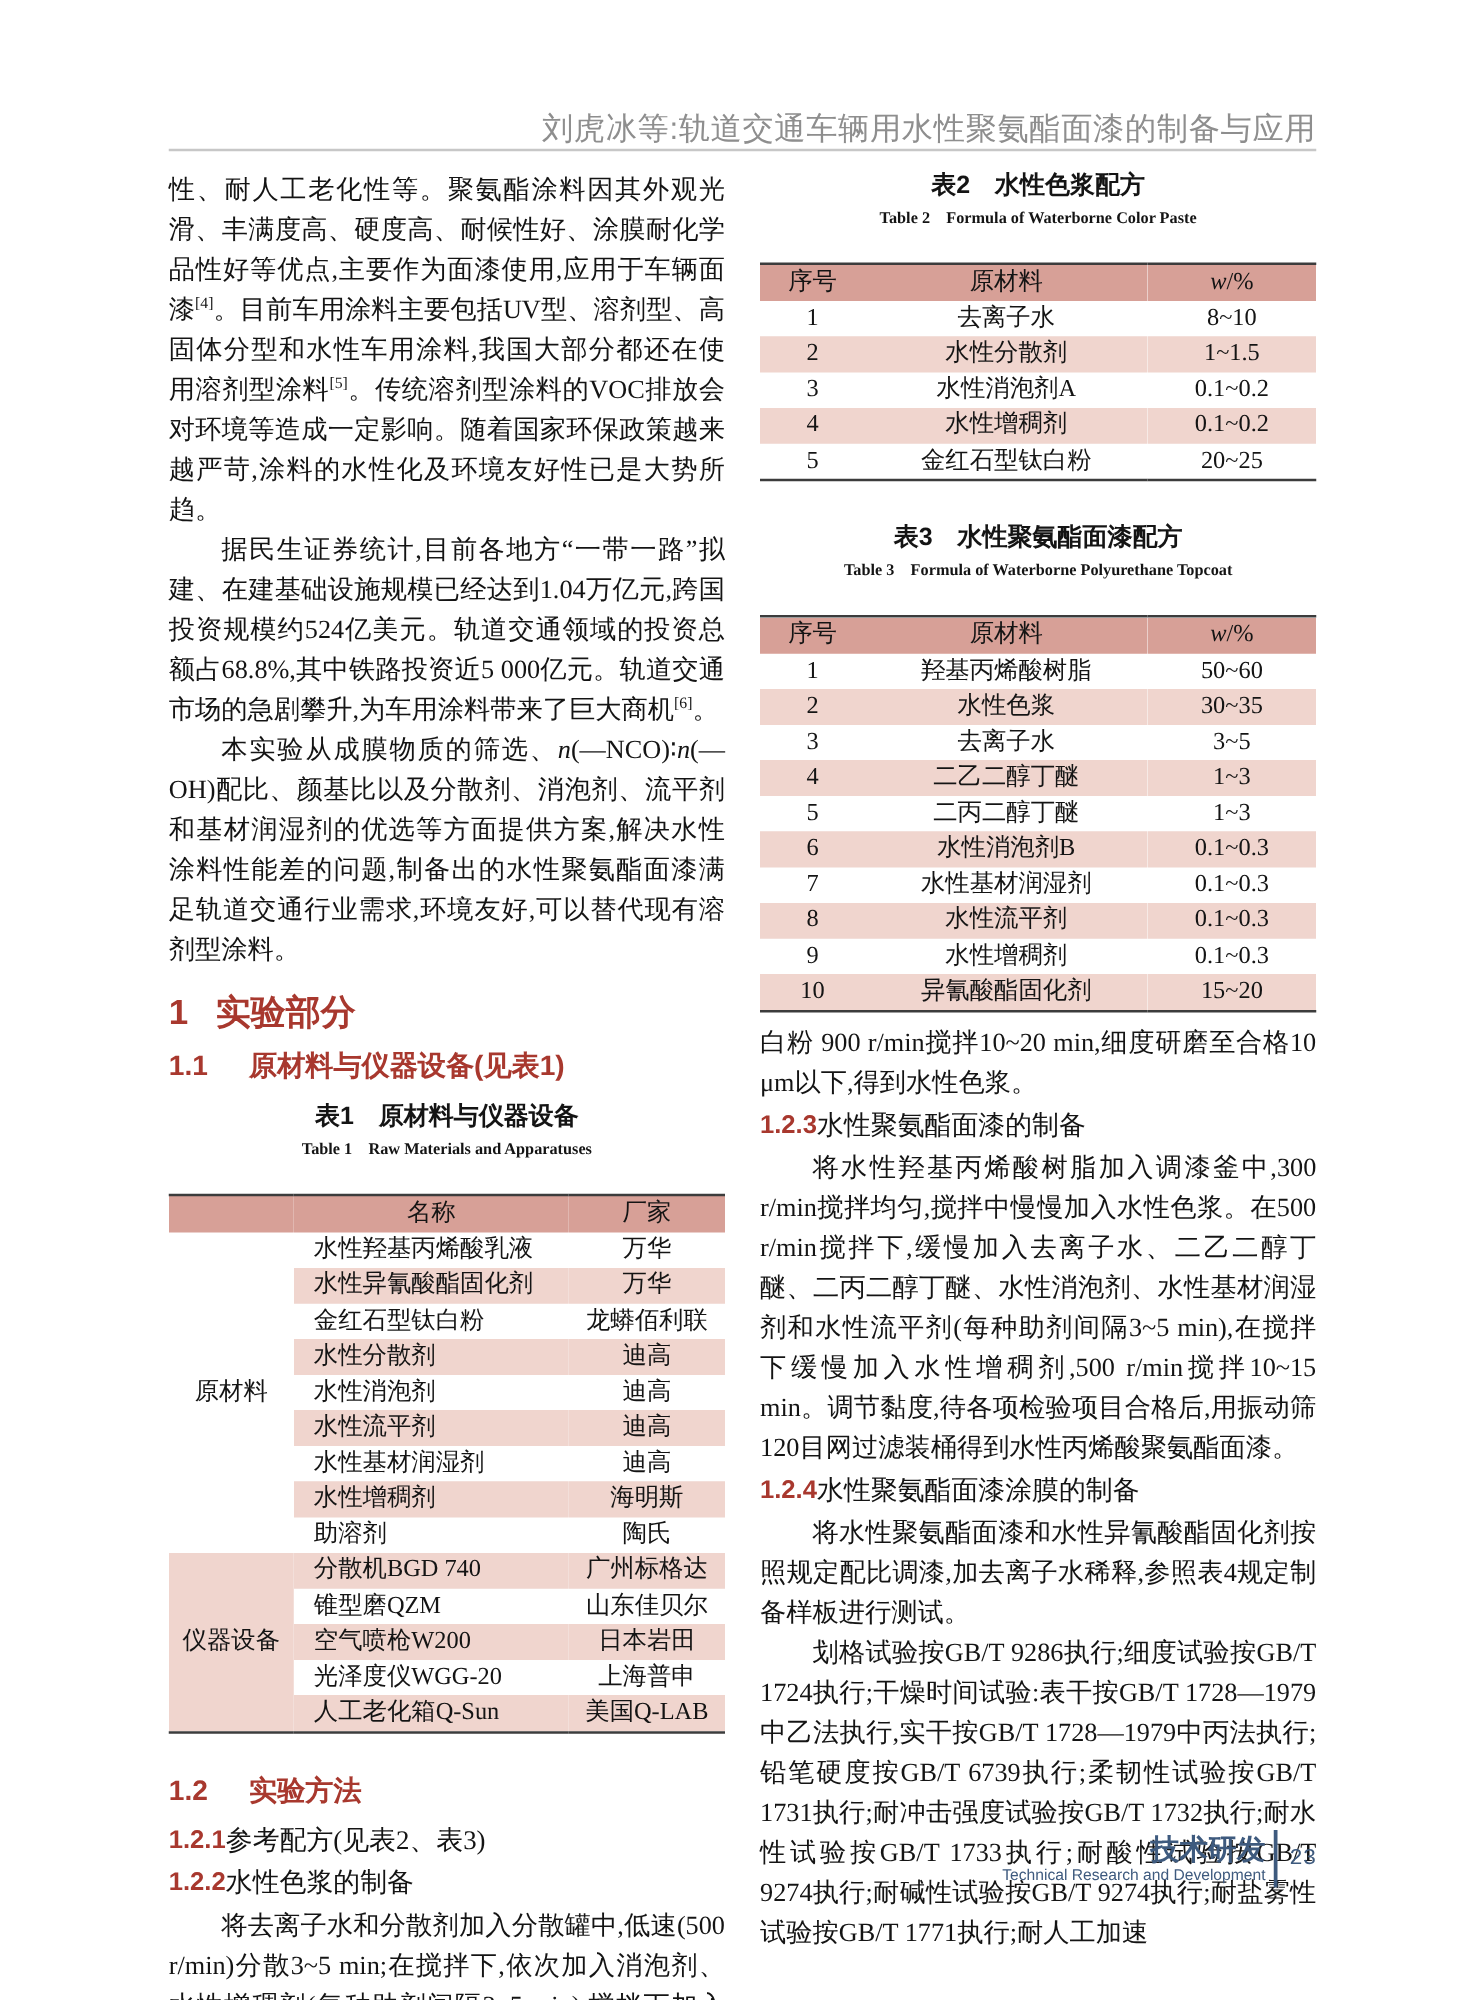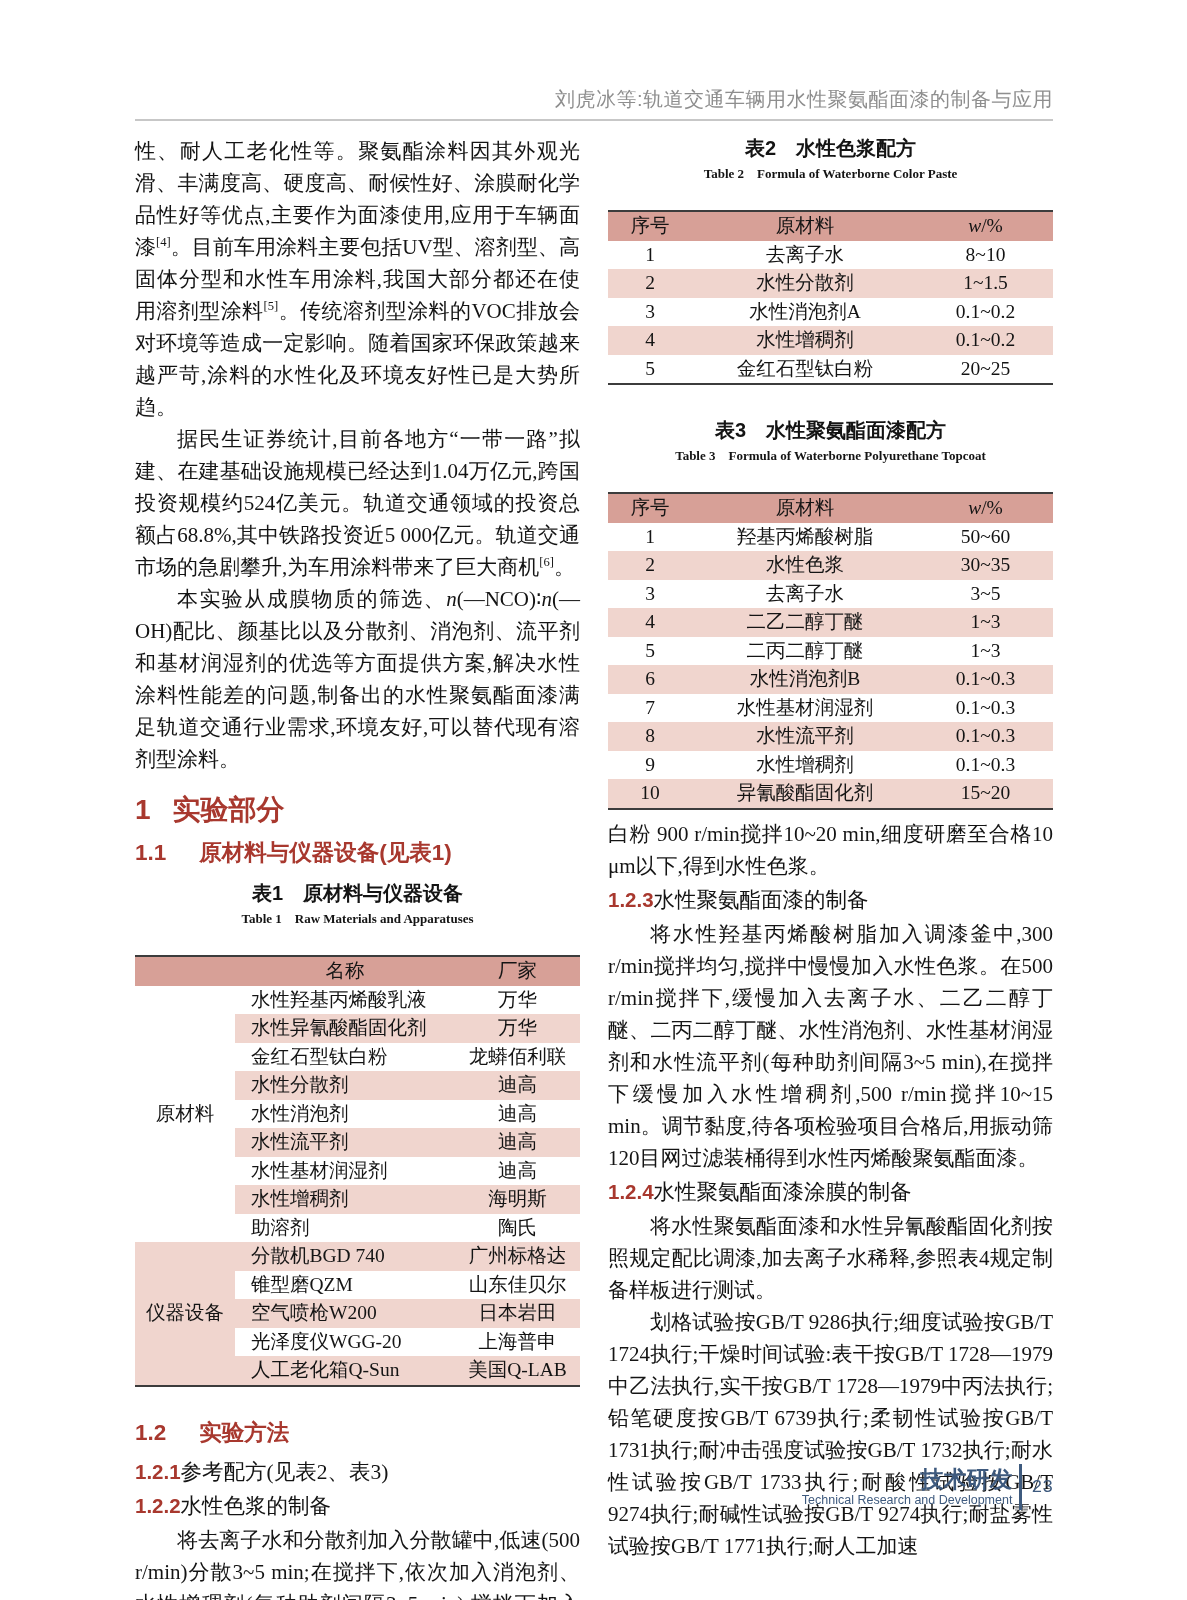--- a/index.html
+++ b/index.html
@@ -1,19 +1,19 @@
 <!DOCTYPE html>
 <html style="--accent-red: #a8382e; --table-header-pink: #d7a097; --table-row-pink: #f0d5ce; --footer-blue: #3e5a7e;"><head>
 <meta charset="utf-8">
 <style>
   html,body{margin:0;padding:0;background:#ffffff;}
   .page{position:relative;width:1187px;height:1600px;background:#ffffff;overflow:hidden;
         font-family:"Liberation Serif","DejaVu Serif",serif;color:#141414;}
   .running-head{position:absolute;top:86px;right:134px;font-family:"Liberation Sans","DejaVu Sans",sans-serif;
-        font-size:20px;color:#8e8e8e;letter-spacing:.5px;}
+        font-size:25px;color:#8e8e8e;letter-spacing:.5px;}
   .head-rule{position:absolute;left:135px;right:134px;top:119px;height:2px;background:#c7c7c7;}
   .col{position:absolute;top:135px;width:445px;}
   .col-left{left:135px;}
   .col-right{left:608px;top:133px;}
   .para{margin:0;font-size:21px;line-height:32px;text-align:justify;}
   .indent{text-indent:2em;}
   sup{font-size:.6em;line-height:0;vertical-align:super;}
   i{font-style:italic;}
   .sec-h1{display:flex;align-items:baseline;gap:22px;margin:16px 0 8px;
         font-family:"Liberation Sans","DejaVu Sans",sans-serif;font-weight:bold;

